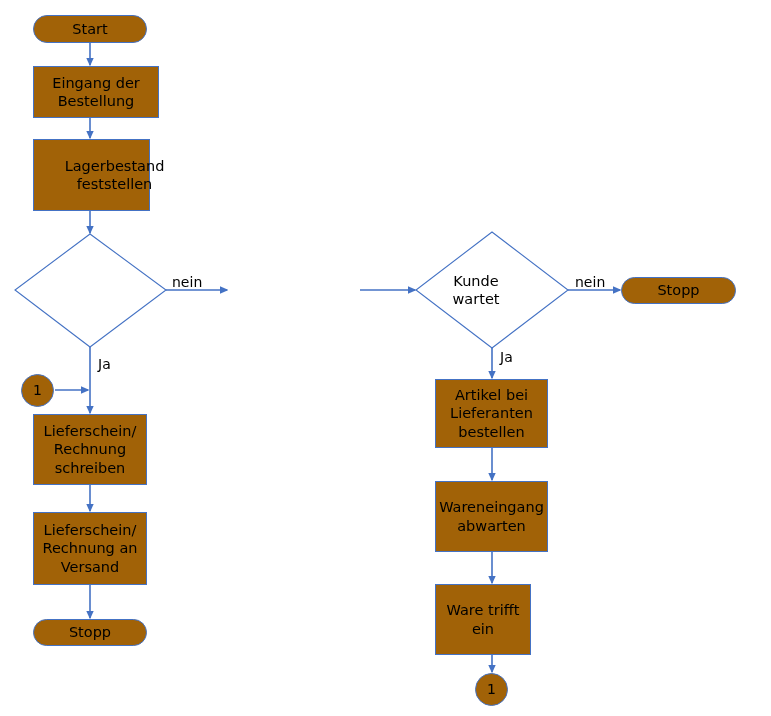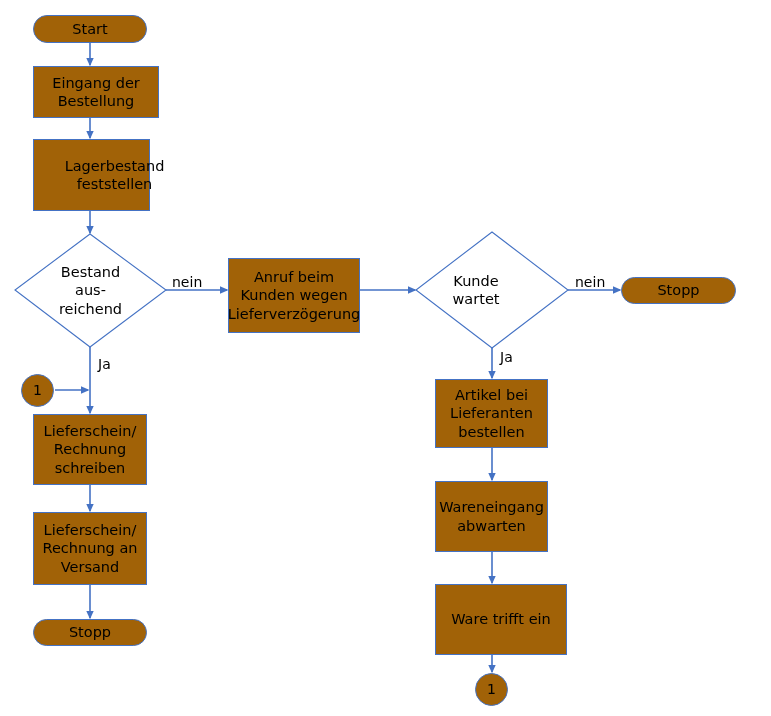--- a/index.html
+++ b/index.html
@@ -120,31 +120,21 @@
   <div class="node process" style="left:33px; top:66px; width:126px; height:52px;">
     <span class="txt">Eingang der
 Bestellung</span>
   </div>
 
   <div class="node process" style="left:33px; top:139px; width:117px; height:72px;padding-left:46px;">
     <span class="txt">Lagerbestand
 feststellen</span>
   </div>
 
-  <div class="node decision" style="left:15px; top:234px; width:151px; height:113px;">
-    <span class="txt">Bestand
-aus-
-reichend</span>
-  </div>
 
-  <div class="node process" style="left:228px; top:258px; width:132px; height:75px;">
-    <span class="txt">Anruf beim
-Kunden wegen
-Lieferverzögerung</span>
-  </div>
 
   <div class="node decision" style="left:400px; top:232px; width:152px; height:116px;">
     <span class="txt">Kunde
 wartet</span>
   </div>
 
   <div class="node terminal" style="left:621px; top:277px; width:115px; height:27px;">
     <span class="txt">Stopp</span>
   </div>
 
@@ -152,21 +142,21 @@
     <span class="txt">Artikel bei
 Lieferanten
 bestellen</span>
   </div>
 
   <div class="node process" style="left:435px; top:481px; width:113px; height:71px;">
     <span class="txt">Wareneingang
 abwarten</span>
   </div>
 
-  <div class="node process" style="left:435px; top:584px; width:132px; height:71px;align-items:center;">
+  <div class="node process" style="left:435px; top:584px; width:96px; height:71px;align-items:center;">
     <span class="txt">Ware trifft ein</span>
   </div>
 
   <div class="node connector" style="left:475px; top:673px; width:33px; height:33px; font-size:14px;">
     <span class="txt">1</span>
   </div>
 
   <div class="node connector" style="left:21px; top:374px; width:33px; height:33px; font-size:14px;">
     <span class="txt">1</span>
   </div>

